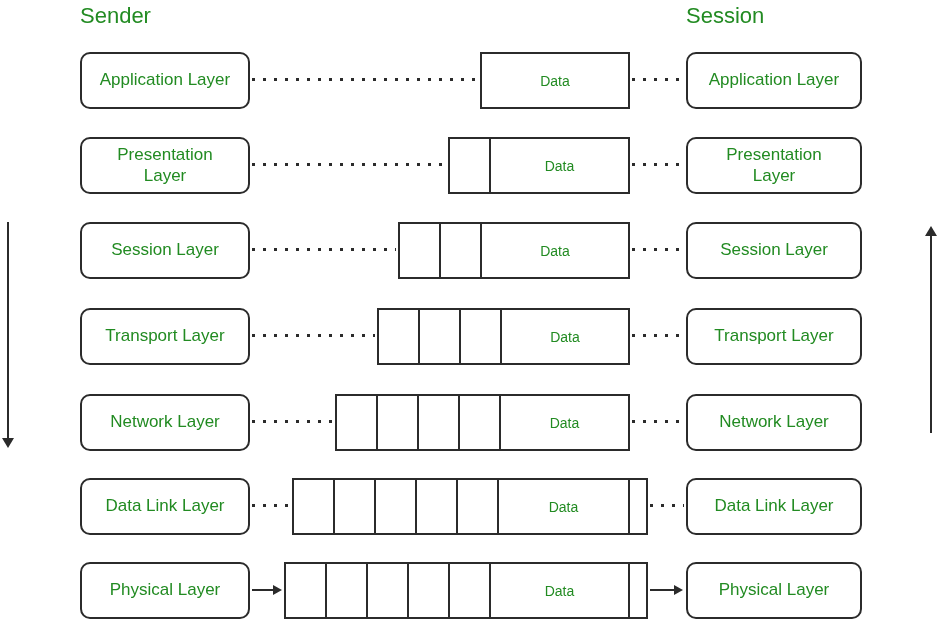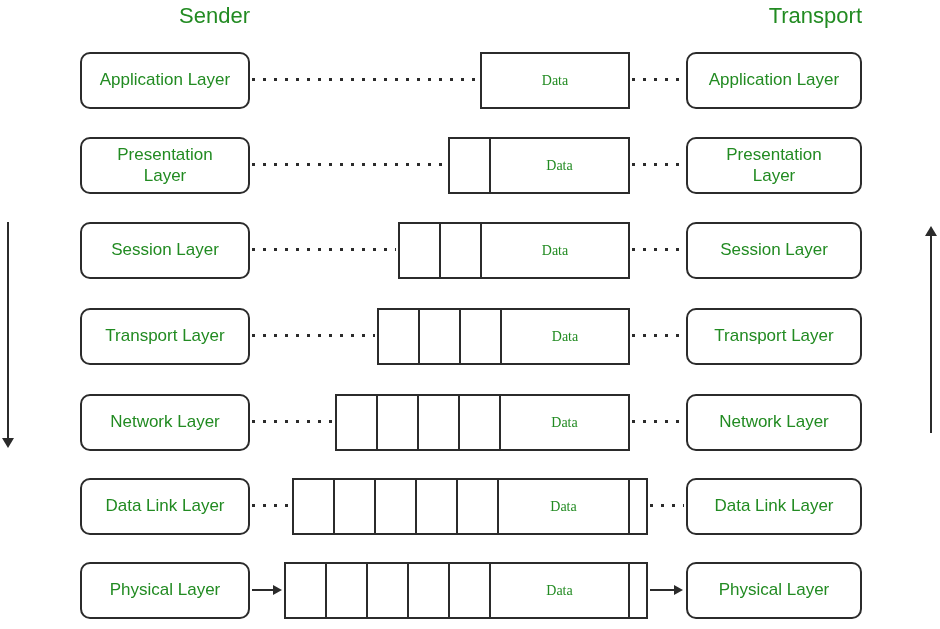--- a/index.html
+++ b/index.html
@@ -1,42 +1,42 @@
 <!DOCTYPE html>
 <html style="--green: #228B22; --line: #2b2b2b;"><head>
 <meta charset="utf-8">
 <style>
   :root { --green: #228B22; --line: #2b2b2b; }
   html, body { margin: 0; padding: 0; background: #fff; }
   .canvas {
     position: relative; width: 940px; height: 629px; background: #fff;
     font-family: "Liberation Sans", sans-serif; overflow: hidden;
   }
-  .title { position: absolute; text-align: right; color: var(--green); }
+  .title { position: absolute; text-align: left; color: var(--green); }
   .title.sender   { left: 80px;  top: 3px; width: 170px; font-size: 22px; }
   .title.packets  { left: 397px; top: 8px; width: 200px; font-size: 15px; }
   .title.receiver { left: 686px; top: 3px; width: 176px; font-size: 22px; }
 
   .lbox {
     position: absolute; box-sizing: border-box; height: 57px;
     border: 2px solid var(--line); border-radius: 10px; background: #fff;
     display: flex; align-items: center; justify-content: center;
   }
   .lbox span {
     color: var(--green); font-size: 17px; line-height: 1.18;
     text-align: center; white-space: pre-line;
   }
 
   .packet {
     position: absolute; box-sizing: border-box; height: 57px;
     border: 2px solid var(--line); background: #fff; display: flex;
   }
   .pcell { box-sizing: border-box; flex: 0 0 41px; border-right: 2px solid var(--line); }
   .pdata { flex: 1; display: flex; align-items: center; justify-content: center;
-           color: var(--green); font-size: 14px; font-family: Liberation Serif, serif; }
+           color: var(--green); font-size: 14px; }
   .ptrailer { box-sizing: border-box; flex: 0 0 18px; border-left: 2px solid var(--line); }
 
   .dots {
     position: absolute; height: 3px;
     background: repeating-linear-gradient(to right, var(--line) 0 3px, transparent 3px 11px);
   }
   .hline { position: absolute; height: 2px; background: var(--line); }
   .head-right { position: absolute; width: 0; height: 0;
     border-top: 5px solid transparent; border-bottom: 5px solid transparent;
     border-left: 9px solid var(--line); }
@@ -46,21 +46,21 @@
     border-top: 10px solid var(--line); }
   .head-up { position: absolute; width: 0; height: 0;
     border-left: 6px solid transparent; border-right: 6px solid transparent;
     border-bottom: 10px solid var(--line); }
 </style>
 </head>
 <body>
 
 <div class="canvas">
   <div class="title sender">Sender</div>
-  <div class="title receiver">Transport</div>
+  <div class="title receiver">Session</div>
 
   <div id="rows">
       <div class="lbox" style="left: 80px; top: 52px; width: 170px;">
         <span>Application Layer</span>
       </div>
       <div class="packet" style="left: 480px; top: 52px; width: 150px;">
         <div class="pdata">
           <span>Data</span>
         </div>
       </div>

